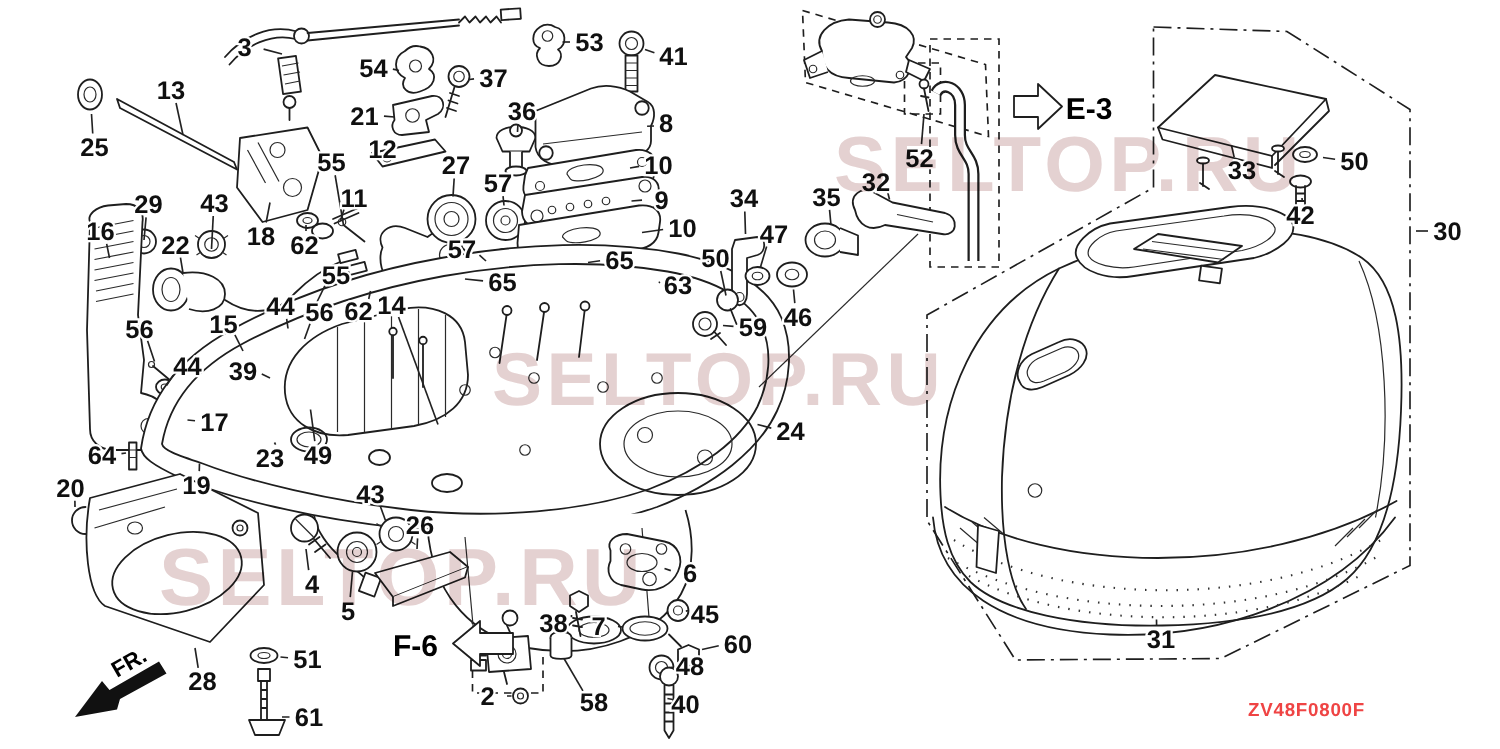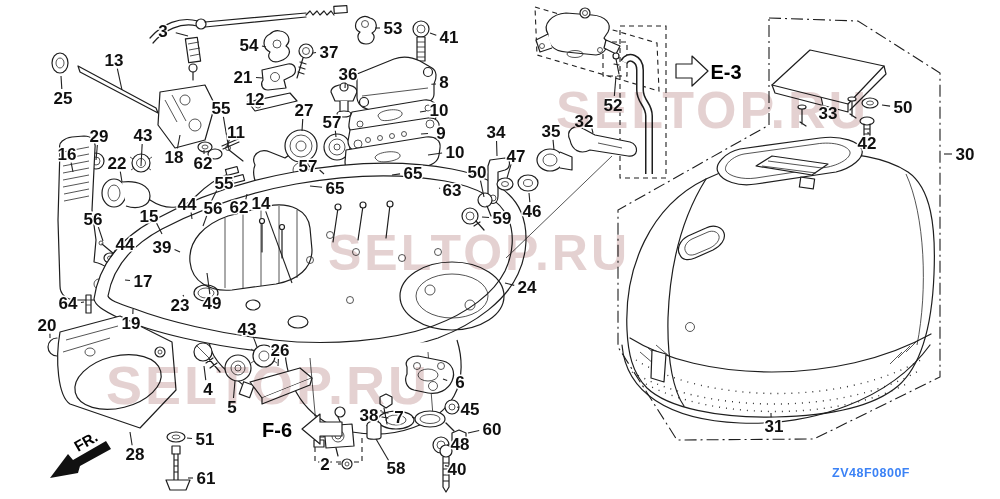--- a/index.html
+++ b/index.html
@@ -17,21 +17,21 @@
   .callout{font:600 17px "Liberation Sans",sans-serif;fill:#101010;text-anchor:middle;
            paint-order:stroke;stroke:#fff;stroke-width:3px;}
   .leader{stroke:#222;stroke-width:1.1;}
   .reftext{font:700 20px "Liberation Sans",sans-serif;fill:#000;text-anchor:middle;
            paint-order:stroke;stroke:#fff;stroke-width:3px;}
   .frtext{font:700 15px "Liberation Sans",sans-serif;fill:#000;}
   #watermark-layer{position:absolute;inset:0;pointer-events:none;mix-blend-mode:multiply;}
   .wm{position:absolute;font-family:Liberation Sans, sans-serif;font-weight:700;
       color:rgba(196,152,152,.45);letter-spacing:3px;white-space:nowrap;line-height:1;}
   .drawing-code{position:absolute;left:806px;top:466px;width:130px;text-align:center;
-      font:700 12.5px "Liberation Sans",sans-serif;color:#3b82f6;letter-spacing:.5px;}
+      font:700 12.5px "Liberation Sans",sans-serif;color:#ef4444;letter-spacing:.5px;}
 </style>
 </head>
 <body>
 
 <div class="stage">
 
 <svg width="1000" height="499" viewBox="0 0 1000 499">
 
   <g>
     <polygon class="chain" points="769,18 858,21 940,73 940,377 814,439 677,440 618,347 618,210 769,125"></polygon>

